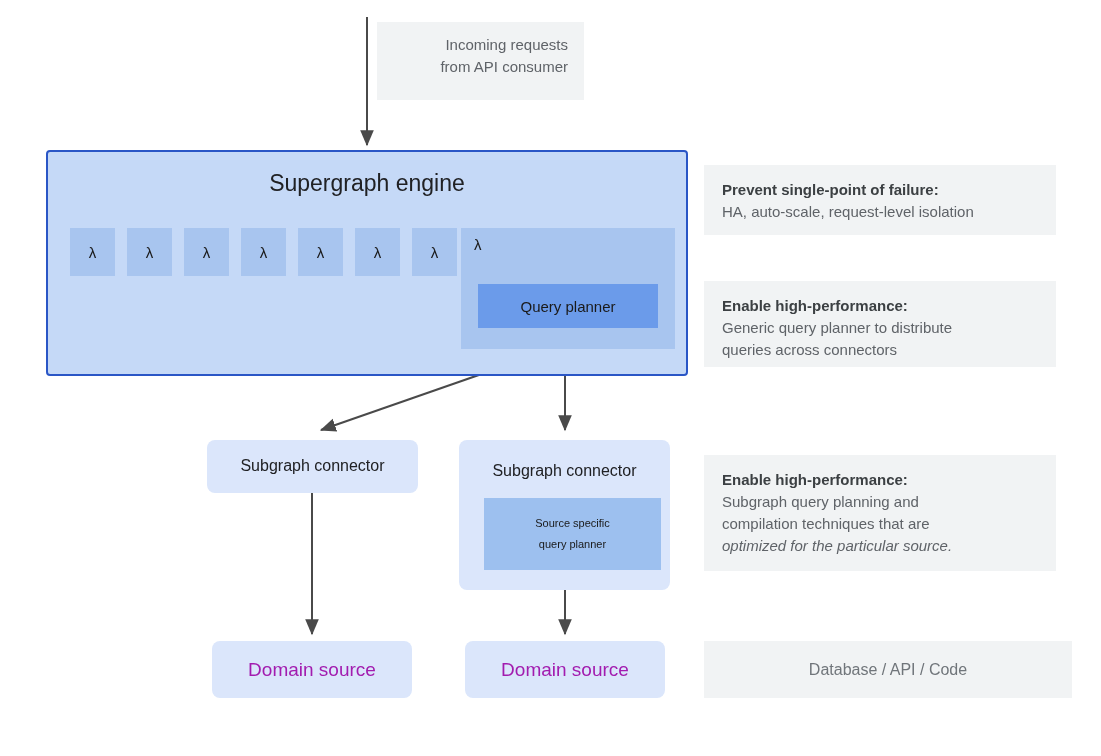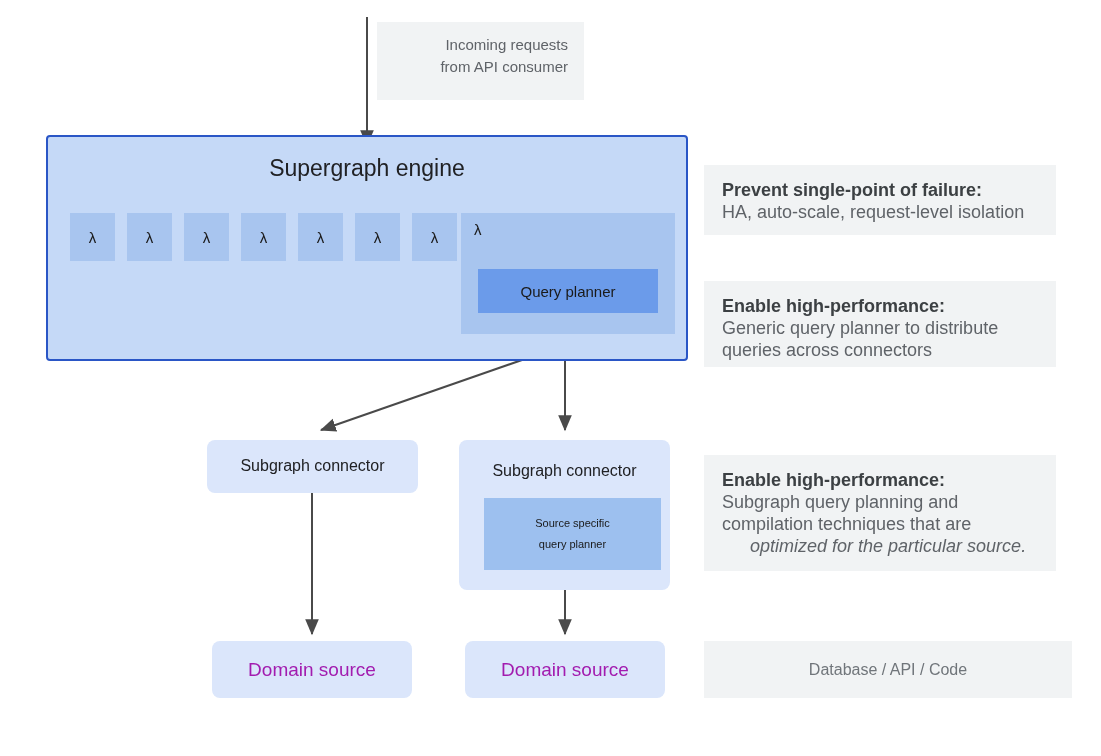--- a/index.html
+++ b/index.html
@@ -27,31 +27,31 @@
     left: 0; top: 0;
     width: 1101px;
     height: 756px;
     pointer-events: none;
   }
 
   
   .note {
     background: #f1f3f4;
     color: #5f6368;
-    font-size: 18px;
+    font-size: 15px;
     line-height: 22px;
     padding: 14px 18px;
   }
   .note .head {
     font-weight: bold;
     color: #3c4043;
     display: block;
   }
   .note .body { display: block; }
-  .note .em { font-style: italic; margin-left: 28px; }
+  .note .em { font-style: italic; }
   .note.centered {
     display: flex;
     align-items: center;
     justify-content: center;
     text-align: center;
     padding: 0;
     font-size: 16px;
     color: #70757a;
   }
 
@@ -163,21 +163,21 @@
     <line x1="312" y1="493" x2="312" y2="634" stroke="#4a4a4a" stroke-width="2" marker-end="url(#arrowhead)"></line>
 
     <line x1="565" y1="590" x2="565" y2="634" stroke="#4a4a4a" stroke-width="2" marker-end="url(#arrowhead)"></line>
   </svg>
 
   <div id="incoming-requests" class="abs" style="left:377px; top:22px; width:207px; height:78px;">
     <div>Incoming requests</div>
     <div>from API consumer</div>
   </div>
 
-  <div id="supergraph-engine" class="abs" style="left:46px; top:135px; width:642px; height:226px;">
+  <div id="supergraph-engine" class="abs" style="left:46px; top:150px; width:642px; height:226px;">
 
     <div id="supergraph-title">Supergraph engine</div>
 
     <div class="lambda-box abs" style="left:22px; top:76px; width:45px; height:48px;">λ</div>
     <div class="lambda-box abs" style="left:79px; top:76px; width:45px; height:48px;">λ</div>
     <div class="lambda-box abs" style="left:136px; top:76px; width:45px; height:48px;">λ</div>
     <div class="lambda-box abs" style="left:193px; top:76px; width:45px; height:48px;">λ</div>
     <div class="lambda-box abs" style="left:250px; top:76px; width:45px; height:48px;">λ</div>
     <div class="lambda-box abs" style="left:307px; top:76px; width:45px; height:48px;">λ</div>
     <div class="lambda-box abs" style="left:364px; top:76px; width:45px; height:48px;">λ</div>

